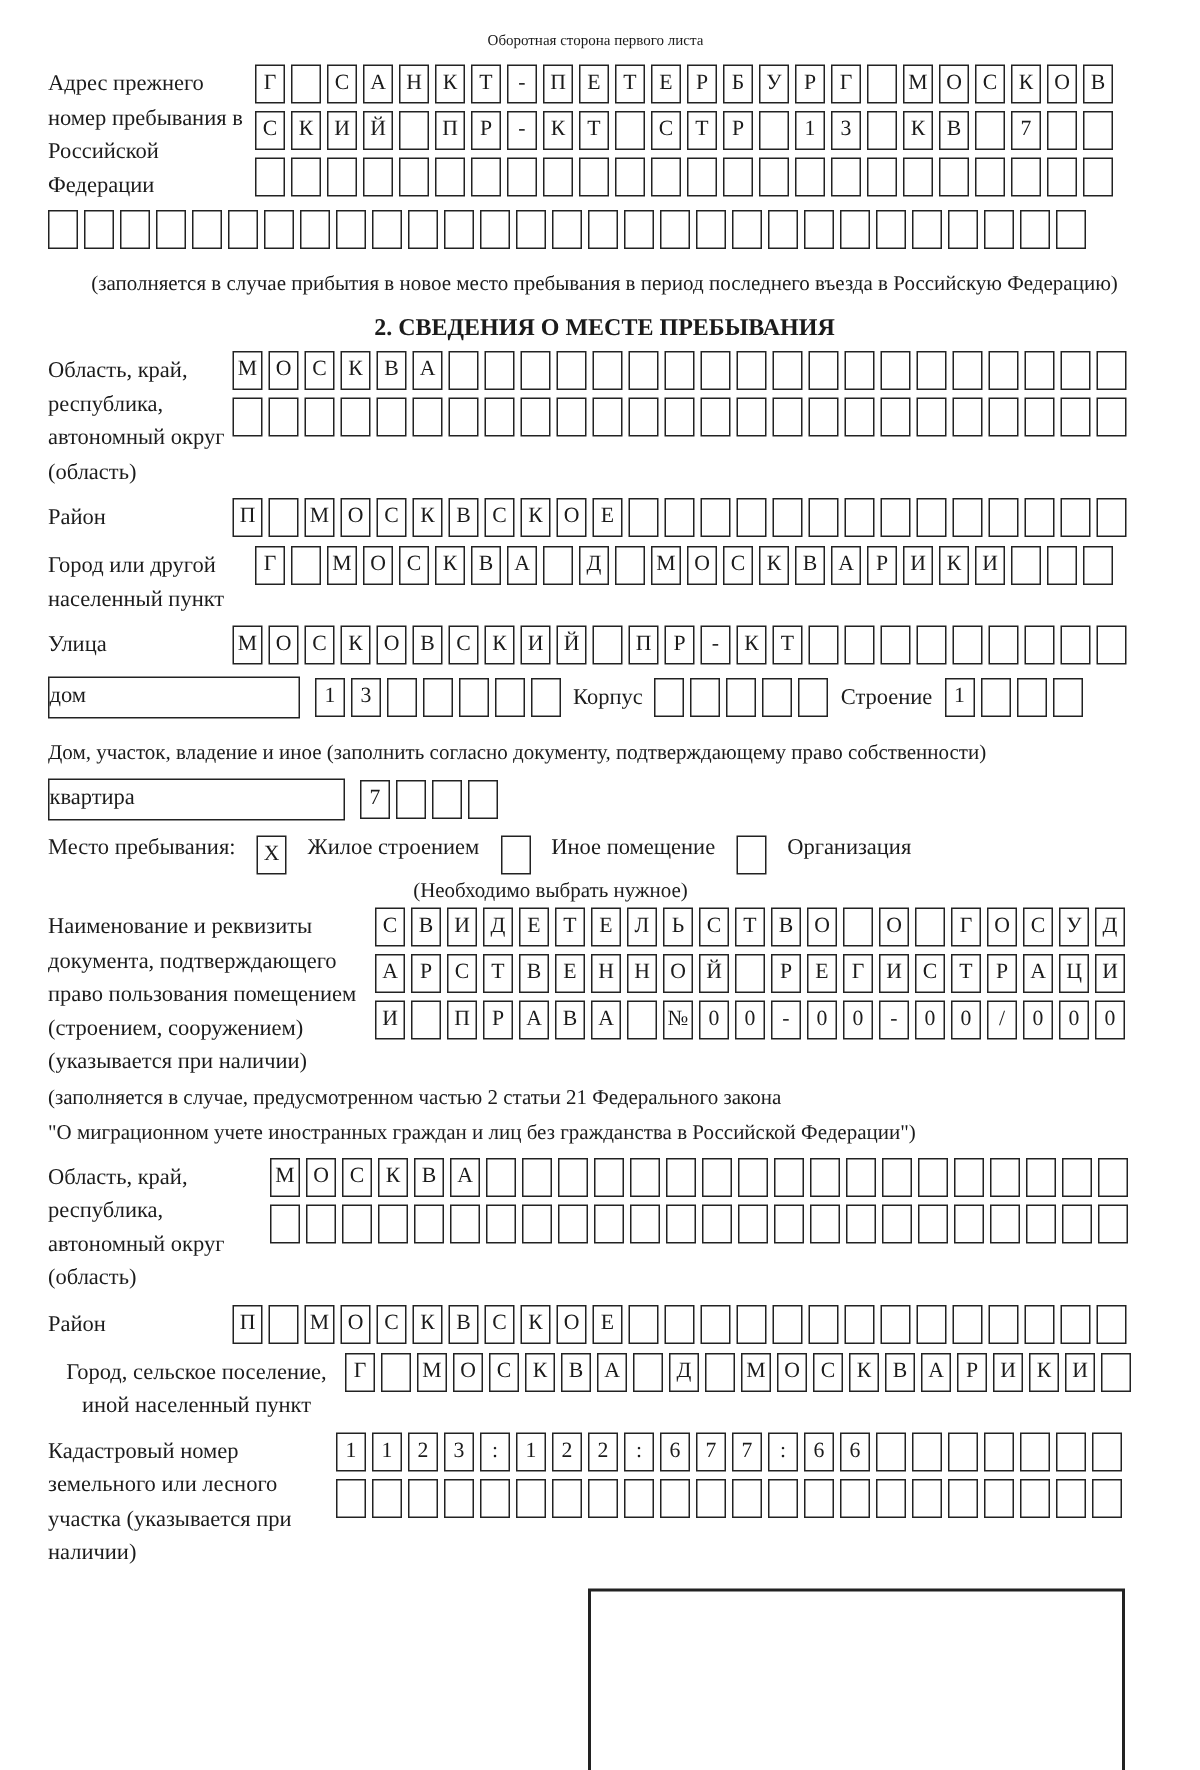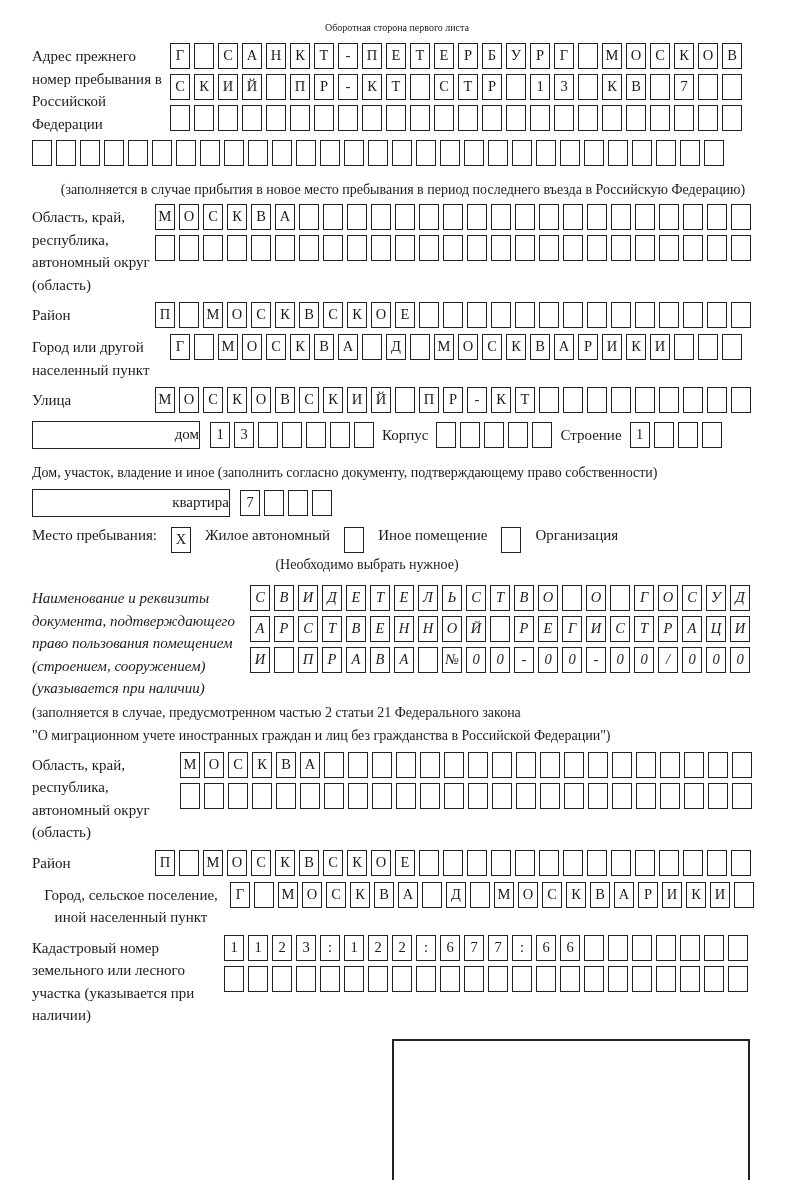--- a/index.html
+++ b/index.html
@@ -24,31 +24,31 @@
           border:1.6px solid #222; text-align:center; font-size:14.5px;
           line-height:23px; overflow:hidden; background:#fff; }
 
   .caption { font-size:14px; margin-top:16px; }
   .center { text-align:center; }
 
   h2 { font-size:16px; text-align:center; margin:12px 0 6px 0; font-weight:bold; }
   .subhead { font-size:15.5px; text-align:center; font-weight:bold; margin:16px 0 8px 0; }
 
   .inlinebar { display:flex; align-items:center; margin-top:8px; }
-  .widebox { box-sizing:border-box; border:1.6px solid #222; height:28px; text-align:right;
+  .widebox { box-sizing:border-box; border:1.6px solid #222; height:28px; text-align:left;
              font-size:15px; line-height:25px; flex:none; }
   .dom-box { width:168px; margin-right:10px; }
   .kv-box  { width:198px; margin-right:10px; }
   .bar-label { font-size:15px; margin:0 8px; flex:none; }
 
   .stay-row { display:flex; gap:10px; margin-top:10px; font-size:15px; }
   .stay-row .cellrow { margin:0 4px; }
   .stay-note { font-size:14px; margin:4px 0 2px 170px; width:330px; text-align:center; }
 
-  .doc-block { margin-top:12px;font-style:italic; }
+  .doc-block { margin-top:2px; }
 
   .act-note { font-size:14px; text-align:left; line-height:1.5; margin-top:2px; }
 
   .stamp-wrap { margin-left:360px; margin-top:12px; width:358px; }
   .stamp-box { width:358px; height:176px; border:2px solid #222; box-sizing:border-box; }
 </style>
 </head>
 <body>
 
 <div class="page">
@@ -164,20 +164,21 @@
       <span class="cell"></span>
       <span class="cell"></span>
       <span class="cell"></span>
       <span class="cell"></span>
       <span class="cell"></span>
       <span class="cell"></span>
       <span class="cell"></span>
     </div>
   <div class="caption center">(заполняется в случае прибытия в новое место пребывания в период последнего въезда в Российскую Федерацию)</div>
 
+  <h2>2. СВЕДЕНИЯ О МЕСТЕ ПРЕБЫВАНИЯ</h2>
 
   <div class="fieldrow">
     <div class="fieldlabel w112">Область, край, республика, автономный округ (область)</div>
     <div class="rows">
       <div class="cellrow">
           <span class="cell">М</span>
           <span class="cell">О</span>
           <span class="cell">С</span>
           <span class="cell">К</span>
           <span class="cell">В</span>
@@ -361,21 +362,21 @@
         <span class="cell"></span>
         <span class="cell"></span>
       </div>
   </div>
 
   <div class="stay-row">
     <span>Место пребывания:</span>
     <span class="cellrow">
         <span class="cell">X</span>
       </span>
-    <span>Жилое автономный</span>
+    <span>Жилое строением</span>
     <span class="cellrow">
         <span class="cell"></span>
       </span>
     <span>Иное помещение</span>
     <span class="cellrow">
         <span class="cell"></span>
       </span>
     <span>Организация</span>
   </div>
   <div class="stay-note">(Необходимо выбрать нужное)</div>

